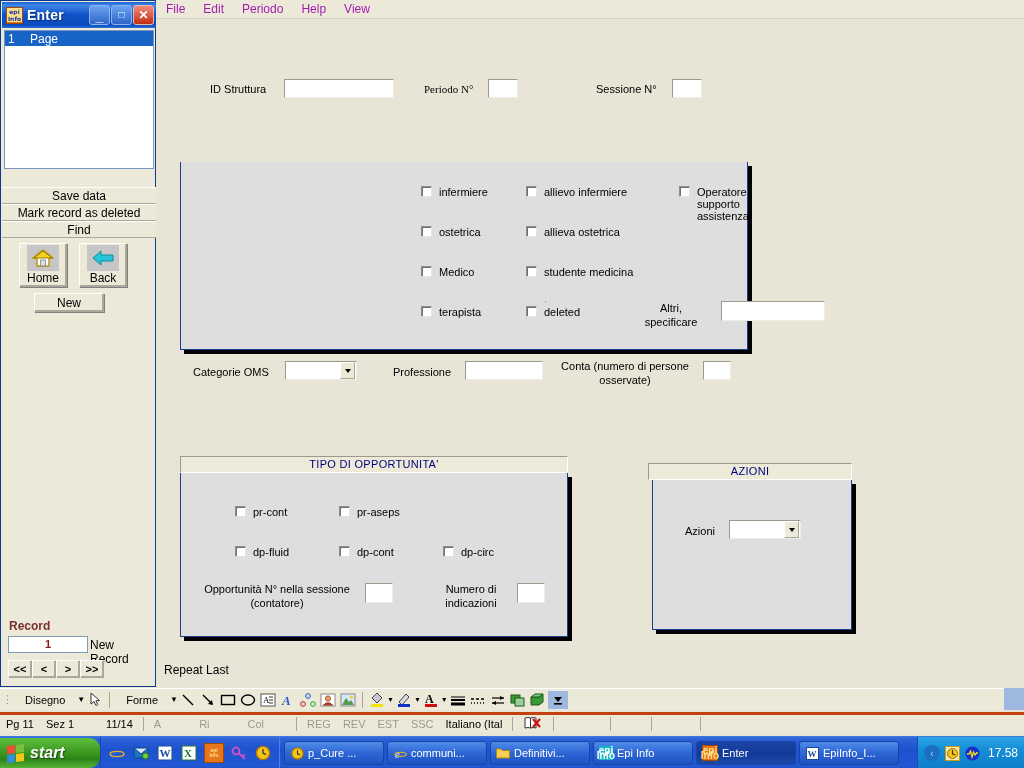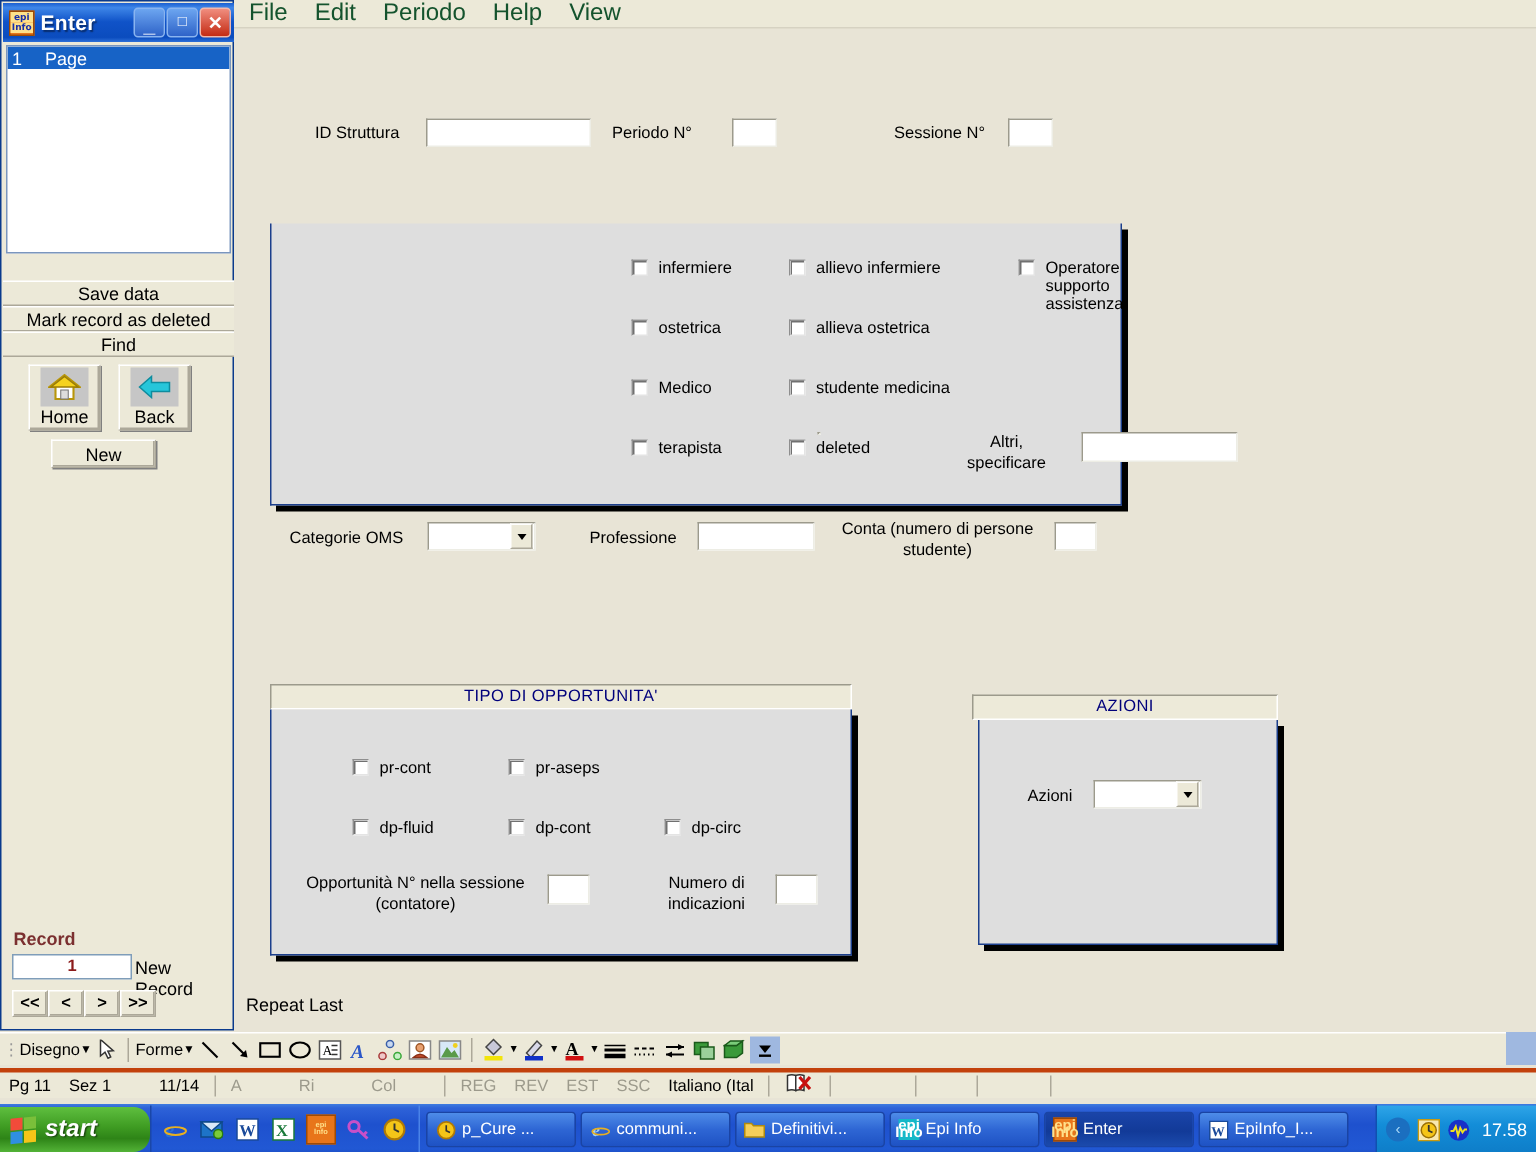--- a/index.html
+++ b/index.html
@@ -103,21 +103,21 @@
   
   .form-area {
     position:absolute; left:156px; top:0; width:868px; height:687px;
     background:#E8E4D6;
   }
   .menubar {
     position:absolute; left:0; top:0; width:868px; height:19px;
     background:#ECE9D8; display:flex; align-items:center; padding-left:10px;
     border-bottom:1px solid #D6D2C2; box-sizing:border-box;
   }
-  .menu-item { font-size:16px; color:#14532d; margin-right:18px; }
+  .menu-item { font-size:12px; color:#a21caf; margin-right:18px; }
 
   .form-title {
     position:absolute; left:0; top:40px; width:868px; text-align:center;
     font-size:21px; font-weight:bold; color:#000;
   }
 
   .fld-label { position:absolute; font-size:11px; color:#000; }
   .txt-input {
     position:absolute; background:#fff;
     border:1px solid #9C9A8C; border-right-color:#EDEDE5; border-bottom-color:#EDEDE5;
@@ -164,21 +164,21 @@
   .repeat-last { position:absolute; left:164px; top:663px; font-size:12px; color:#000; }
 
   
   .draw-toolbar {
     position:absolute; left:0; top:688px; width:1024px; height:22px;
     background:#ECE9D8; border-top:1px solid #fff;
     display:flex; align-items:center; box-sizing:border-box;
     font-size:11px;
   }
   .tb-sep { width:1px; height:16px; background:#ACA899; margin:0 4px; }
-  .tb-txt { margin:0 0; white-space:nowrap; }
+  .tb-txt { margin:0 12px; white-space:nowrap; }
   .tb-ico { width:20px; height:18px; display:flex; align-items:center; justify-content:center; }
 
   .status-bar {
     position:absolute; left:0; top:712px; width:1024px; height:20px;
     background:#ECE9D8; border-top:3px solid #c2410c;
     display:flex; align-items:center; font-size:11px; box-sizing:border-box;
   }
   .sb-cell { padding:0 6px; white-space:nowrap; }
   .sb-dim { color:#9C9A8C; }
   .sb-div { width:1px; height:14px; background:#ACA899; margin:0 4px; }
@@ -330,27 +330,27 @@
       <span class="menu-item">Edit</span>
       <span class="menu-item">Periodo</span>
       <span class="menu-item">Help</span>
       <span class="menu-item">View</span>
     </div>
 
 
     <div class="fld-label" style="left:54px; top:83px;">ID Struttura</div>
     <div class="txt-input" style="left:128px; top:79px; width:110px; height:19px;" placeholder=""></div>
 
-    <div class="fld-label" style="left:252px; top:83px;">Periodo N°</div>
+    <div class="fld-label" style="left:268px; top:83px;font-family:Liberation Serif, serif;">Periodo N°</div>
     <div class="txt-input" style="left:332px; top:79px; width:30px; height:19px;"></div>
 
     <div class="fld-label" style="left:440px; top:83px;">Sessione N°</div>
     <div class="txt-input" style="left:516px; top:79px; width:30px; height:19px;"></div>
 
-    <div class="group-body" style="left:24px; top:149px; width:568px; height:188px;">
+    <div class="group-body" style="left:24px; top:162px; width:568px; height:188px;">
 
       <div class="chk" style="left:240px; top:24px;"></div>
       <div class="chk-label" style="left:258px; top:24px;">infermiere</div>
 
       <div class="chk" style="left:345px; top:24px;"></div>
       <div class="chk-label" style="left:363px; top:24px;">allievo infermiere</div>
 
       <div class="chk" style="left:498px; top:24px;"></div>
       <div class="chk-label" style="left:516px; top:24px;">Operatore supporto assistenza</div>
 
@@ -383,21 +383,21 @@
         <span style="flex:1; padding-left:3px; font-size:11px;"></span>
         <span class="combo-arrow">
             <i></i>
           </span>
       </div>
 
       <div class="chk-label" style="left:212px; top:204px;">Professione</div>
       <div class="txt-input" style="left:284px; top:199px; width:78px; height:19px;"></div>
 
       <div class="chk-label" style="left:372px; top:198px; width:144px; text-align:center;">Conta (numero di persone</div>
-      <div class="chk-label" style="left:372px; top:212px; width:144px; text-align:center;">studente)</div>
+      <div class="chk-label" style="left:372px; top:212px; width:144px; text-align:center;">osservate)</div>
       <div class="txt-input" style="left:522px; top:199px; width:28px; height:19px;"></div>
     </div>
 
     <div class="group-header" style="left:24px; top:456px; width:388px; height:17px;">TIPO DI OPPORTUNITA'</div>
     <div class="group-body" style="left:24px; top:473px; width:388px; height:164px;">
 
       <div class="chk" style="left:54px; top:33px;"></div>
       <div class="chk-label" style="left:72px; top:33px;">pr-cont</div>
 
       <div class="chk" style="left:158px; top:33px;"></div>

